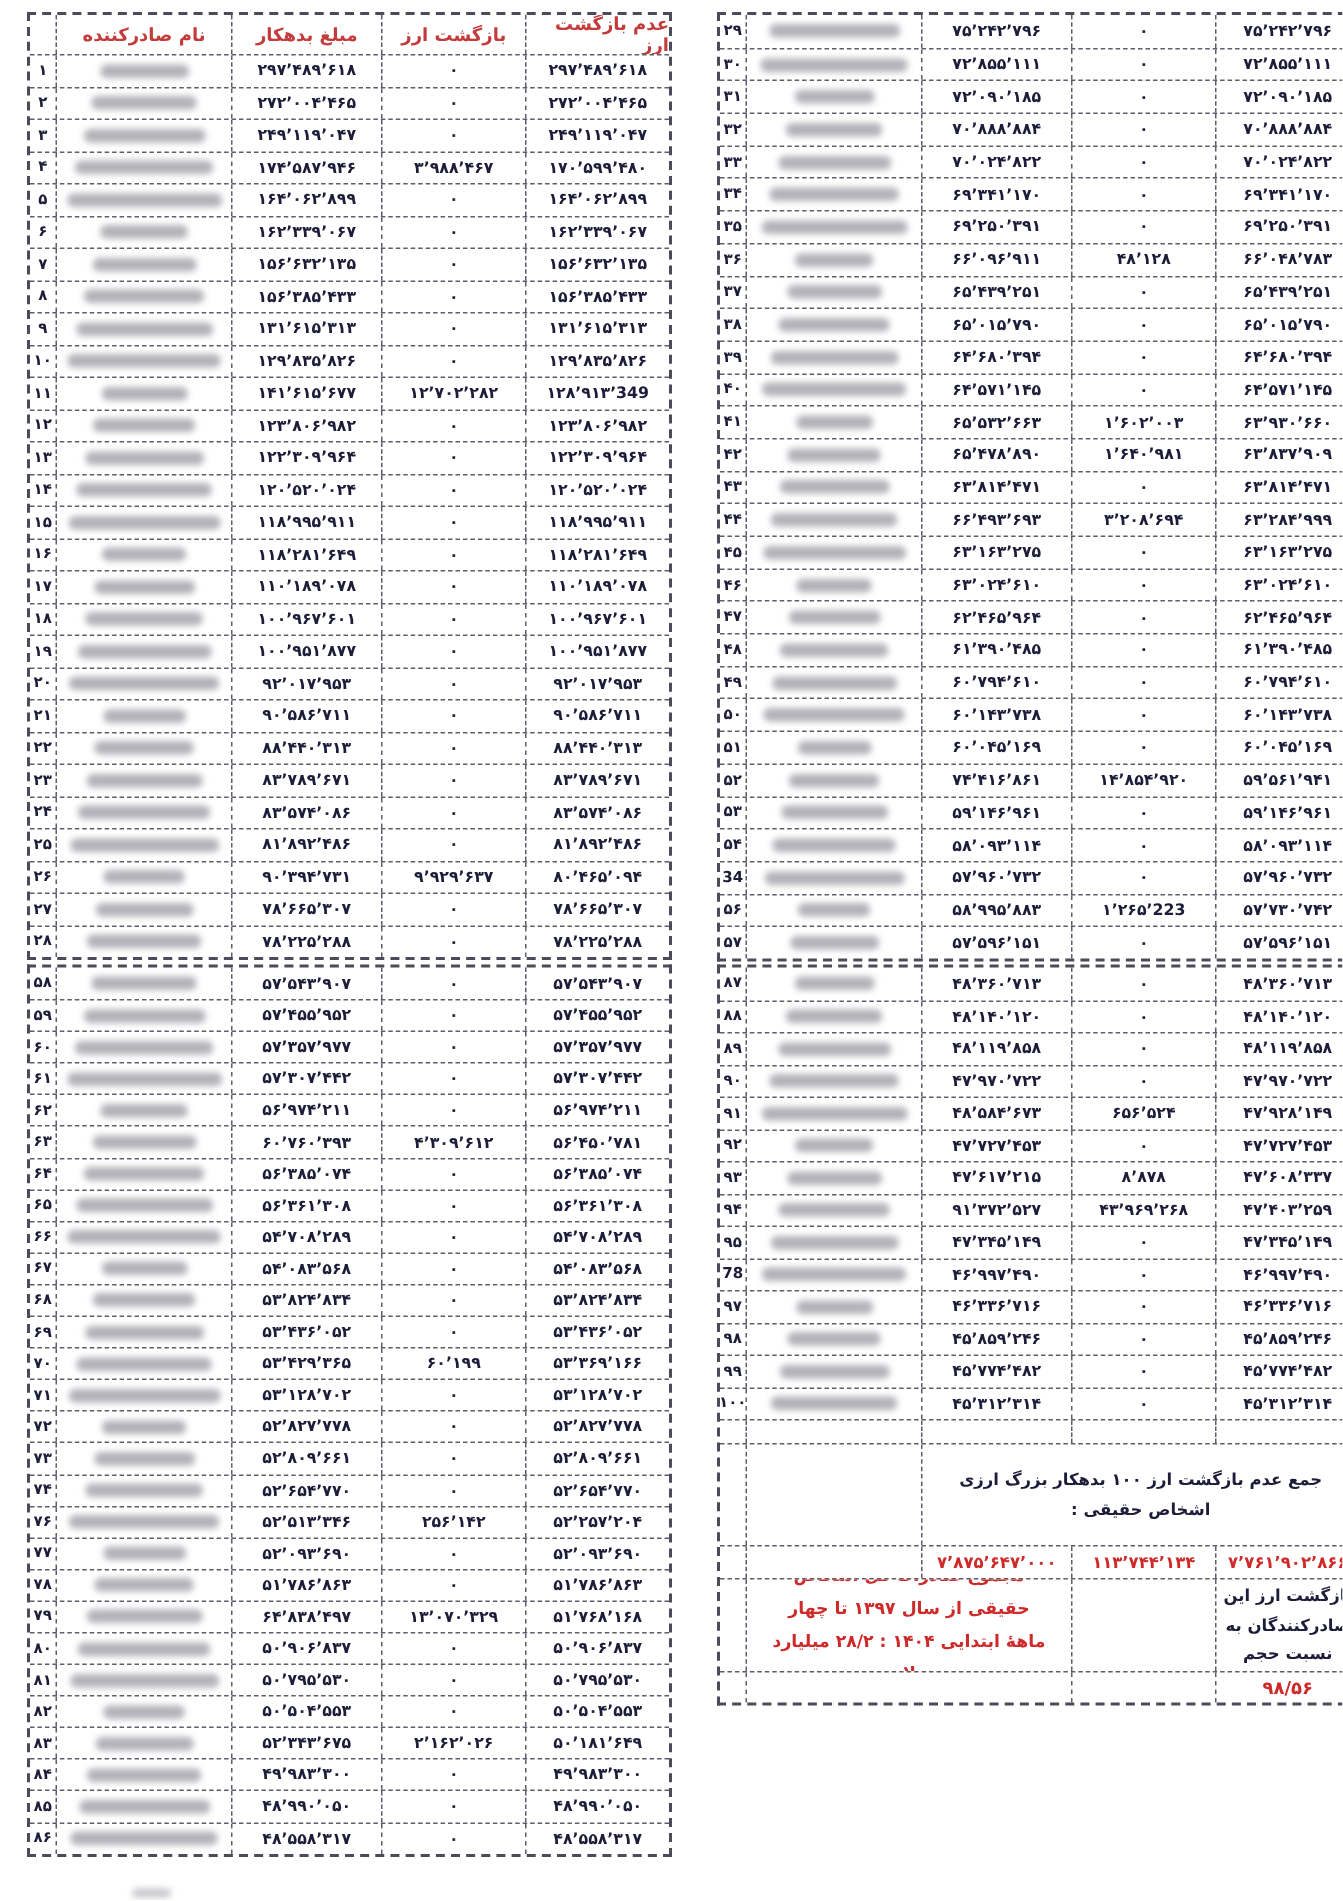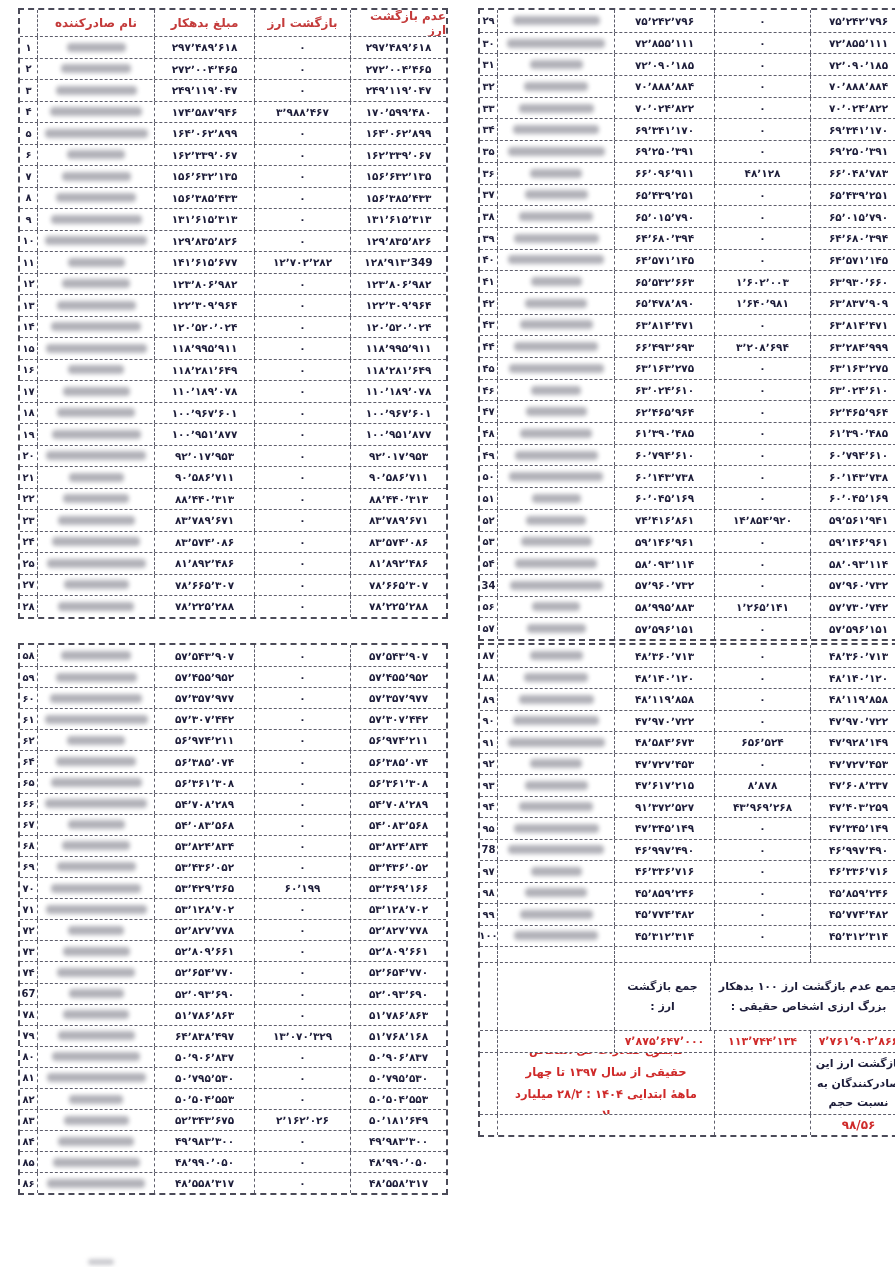--- a/index.html
+++ b/index.html
@@ -267,20 +267,29 @@
         <div class="r">
           <div class="c c-no rowno">۲۵</div>
           <div class="c c-name">
             <div class="blob" style="width: 99px;"></div>
           </div>
           <div class="c c-amt num">۸۱٬۸۹۲٬۴۸۶</div>
           <div class="c c-ret num">۰</div>
           <div class="c c-non num">۸۱٬۸۹۲٬۴۸۶</div>
         </div>
         <div class="r">
+          <div class="c c-no rowno">۲۶</div>
+          <div class="c c-name">
+            <div class="blob" style="width: 54px;"></div>
+          </div>
+          <div class="c c-amt num">۹۰٬۳۹۴٬۷۳۱</div>
+          <div class="c c-ret num">۹٬۹۲۹٬۶۳۷</div>
+          <div class="c c-non num">۸۰٬۴۶۵٬۰۹۴</div>
+        </div>
+        <div class="r">
           <div class="c c-no rowno">۲۷</div>
           <div class="c c-name">
             <div class="blob" style="width: 65px;"></div>
           </div>
           <div class="c c-amt num">۷۸٬۶۶۵٬۳۰۷</div>
           <div class="c c-ret num">۰</div>
           <div class="c c-non num">۷۸٬۶۶۵٬۳۰۷</div>
         </div>
         <div class="r">
           <div class="c c-no rowno">۲۸</div>
@@ -538,21 +547,21 @@
           <div class="c c-amt num">۵۷٬۹۶۰٬۷۳۲</div>
           <div class="c c-ret num">۰</div>
           <div class="c c-non num">۵۷٬۹۶۰٬۷۳۲</div>
         </div>
         <div class="r">
           <div class="c c-no rowno">۵۶</div>
           <div class="c c-name">
             <div class="blob" style="width: 48px;"></div>
           </div>
           <div class="c c-amt num">۵۸٬۹۹۵٬۸۸۳</div>
-          <div class="c c-ret num">۱٬۲۶۵٬۱۴۱</div>
+          <div class="c c-ret num">۱٬۲۶۵٬223</div>
           <div class="c c-non num">۵۷٬۷۳۰٬۷۴۲</div>
         </div>
         <div class="r">
           <div class="c c-no rowno">۵۷</div>
           <div class="c c-name">
             <div class="blob" style="width: 59px;"></div>
           </div>
           <div class="c c-amt num">۵۷٬۵۹۶٬۱۵۱</div>
           <div class="c c-ret num">۰</div>
           <div class="c c-non num">۵۷٬۵۹۶٬۱۵۱</div>
@@ -601,20 +610,29 @@
         <div class="r">
           <div class="c c-no rowno">۶۲</div>
           <div class="c c-name">
             <div class="blob" style="width: 58px;"></div>
           </div>
           <div class="c c-amt num">۵۶٬۹۷۴٬۲۱۱</div>
           <div class="c c-ret num">۰</div>
           <div class="c c-non num">۵۶٬۹۷۴٬۲۱۱</div>
         </div>
         <div class="r">
+          <div class="c c-no rowno">۶۳</div>
+          <div class="c c-name">
+            <div class="blob" style="width: 69px;"></div>
+          </div>
+          <div class="c c-amt num">۶۰٬۷۶۰٬۳۹۳</div>
+          <div class="c c-ret num">۴٬۳۰۹٬۶۱۲</div>
+          <div class="c c-non num">۵۶٬۴۵۰٬۷۸۱</div>
+        </div>
+        <div class="r">
           <div class="c c-no rowno">۶۴</div>
           <div class="c c-name">
             <div class="blob" style="width: 80px;"></div>
           </div>
           <div class="c c-amt num">۵۶٬۳۸۵٬۰۷۴</div>
           <div class="c c-ret num">۰</div>
           <div class="c c-non num">۵۶٬۳۸۵٬۰۷۴</div>
         </div>
         <div class="r">
           <div class="c c-no rowno">۶۵</div>
@@ -700,21 +718,30 @@
         <div class="r">
           <div class="c c-no rowno">۷۴</div>
           <div class="c c-name">
             <div class="blob" style="width: 78px;"></div>
           </div>
           <div class="c c-amt num">۵۲٬۶۵۴٬۷۷۰</div>
           <div class="c c-ret num">۰</div>
           <div class="c c-non num">۵۲٬۶۵۴٬۷۷۰</div>
         </div>
         <div class="r">
-          <div class="c c-no rowno">67</div>
+          <div class="c c-no rowno">۷۶</div>
+          <div class="c c-name">
+            <div class="blob" style="width: 100px;"></div>
+          </div>
+          <div class="c c-amt num">۵۲٬۵۱۳٬۳۴۶</div>
+          <div class="c c-ret num">۲۵۶٬۱۴۲</div>
+          <div class="c c-non num">۵۲٬۲۵۷٬۲۰۴</div>
+        </div>
+        <div class="r">
+          <div class="c c-no rowno">۷۷</div>
           <div class="c c-name">
             <div class="blob" style="width: 55px;"></div>
           </div>
           <div class="c c-amt num">۵۲٬۰۹۳٬۶۹۰</div>
           <div class="c c-ret num">۰</div>
           <div class="c c-non num">۵۲٬۰۹۳٬۶۹۰</div>
         </div>
         <div class="r">
           <div class="c c-no rowno">۷۸</div>
           <div class="c c-name">
@@ -933,21 +960,20 @@
       <div class="c c-no"></div>
       <div class="c c-name"></div>
       <div class="c c-amt"></div>
       <div class="c c-ret"></div>
       <div class="c c-non"></div>
     </div>
 
     <div class="srow" style="height:68px;">
       <div class="c c-no"></div>
       <div class="c c-name"></div>
-      <div class="c c-ret slabel">جمع بازگشت ارز :</div>
       <div class="c c-non slabel">جمع عدم بازگشت ارز ۱۰۰ بدهکار بزرگ ارزی اشخاص حقیقی :</div>
     </div>
 
     <div class="srow" style="height:22px;">
       <div class="c c-no"></div>
       <div class="c c-name"></div>
       <div class="c c-amt sval">۷٬۸۷۵٬۶۴۷٬۰۰۰</div>
       <div class="c c-ret sval">۱۱۳٬۷۴۴٬۱۳۴</div>
       <div class="c c-non sval">۷٬۷۶۱٬۹۰۲٬۸۶۶</div>
     </div>

